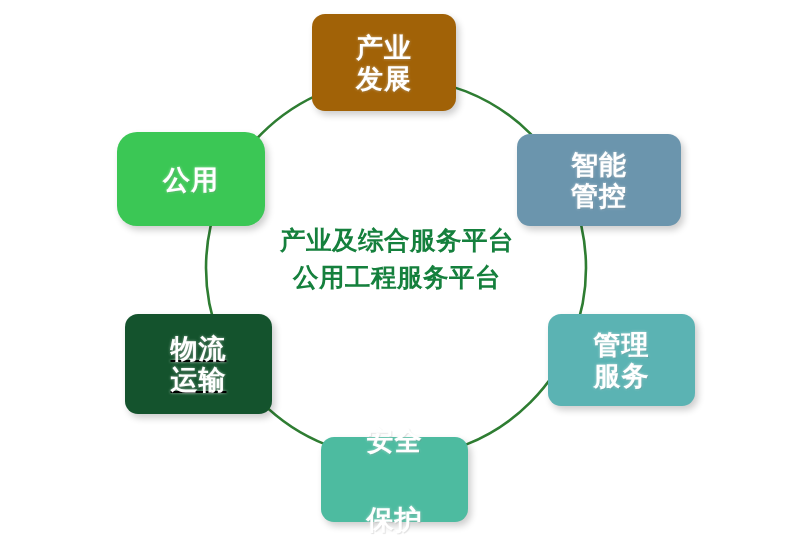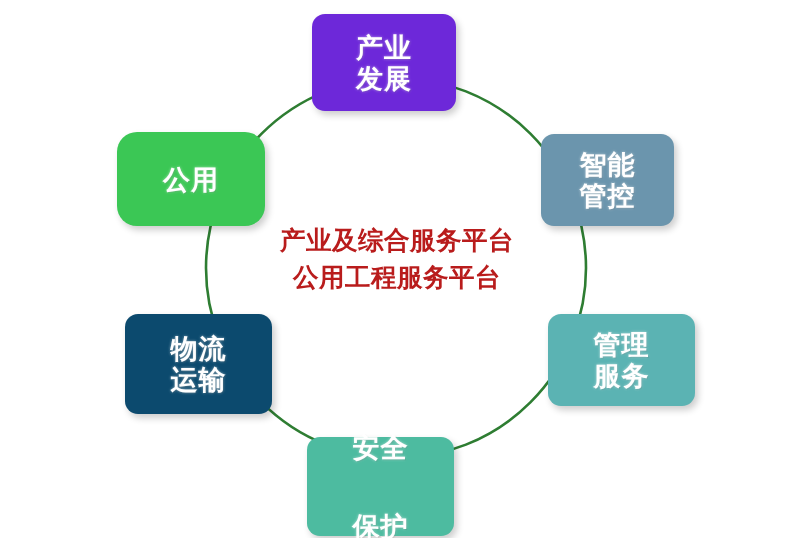--- a/index.html
+++ b/index.html
@@ -65,61 +65,61 @@
     font-size: 27px;
     line-height: 31px;
     letter-spacing: 1px;
     text-shadow: 0 0 3px rgba(255,255,255,0.55),
                  1px 1px 1px rgba(0,0,0,0.13);
     white-space: nowrap;
   }
 
   
   #node-0 { left: 312px; top: 14px;  width: 144px; height: 97px;  }
-  #node-1 { left: 517px; top: 134px; width: 133px; height: 92px; margin-left: 24px;  }
+  #node-1 { left: 517px; top: 134px; width: 164px; height: 92px;  }
   #node-2 { left: 521px; top: 314px; width: 147px; height: 92px;  }
-  #node-3 { left: 307px; top: 437px; width: 147px; height: 99px; gap: 48px;  }
+  #node-3 { left: 321px; top: 437px; width: 147px; height: 85px; gap: 48px;  }
   #node-4 { left: 125px; top: 314px; width: 147px; height: 100px; }
   #node-5 { left: 117px; top: 132px; width: 148px; height: 94px;  }
 </style>
 </head>
 <body>
 
 <div id="canvas" style="width: 794px; height: 538px; background: rgb(255, 255, 255);">
 
   <svg id="ring-svg" viewBox="0 0 794 538" xmlns="http://www.w3.org/2000/svg">
     <circle id="ring-circle" cx="396" cy="268" r="190" fill="none" stroke="#2e7d32" stroke-width="2.6"></circle>
   </svg>
 
-  <div id="center-label" style="color: #b91c1c;">
+  <div id="center-label" style="color: #15803d;">
     <span class="cl-line">产业及综合服务平台</span>
     <span class="cl-line">公用工程服务平台</span>
   </div>
 
-  <div class="node" id="node-0" style="background: #6d28d9;">
+  <div class="node" id="node-0" style="background: #a16207;">
     <span class="nline">产业</span>
     <span class="nline">发展</span>
   </div>
 
   <div class="node" id="node-1" style="background: rgb(107, 149, 173);">
     <span class="nline">智能</span>
     <span class="nline">管控</span>
   </div>
 
   <div class="node" id="node-2" style="background: rgb(91, 179, 179); margin-left: 27px;">
     <span class="nline">管理</span>
     <span class="nline">服务</span>
   </div>
 
   <div class="node" id="node-3" style="background: rgb(77, 187, 160);">
     <span class="nline">安全</span>
     <span class="nline">保护</span>
   </div>
 
-  <div class="node" id="node-4" style="background: #0c4a6e;">
+  <div class="node" id="node-4" style="background: #14532d; text-decoration: underline;">
     <span class="nline">物流</span>
     <span class="nline">运输</span>
   </div>
 
   <div class="node" id="node-5" style="background: rgb(59, 199, 85); border-radius: 20px;">
     <span class="nline">公用</span>
   </div>
 
 </div>
 

